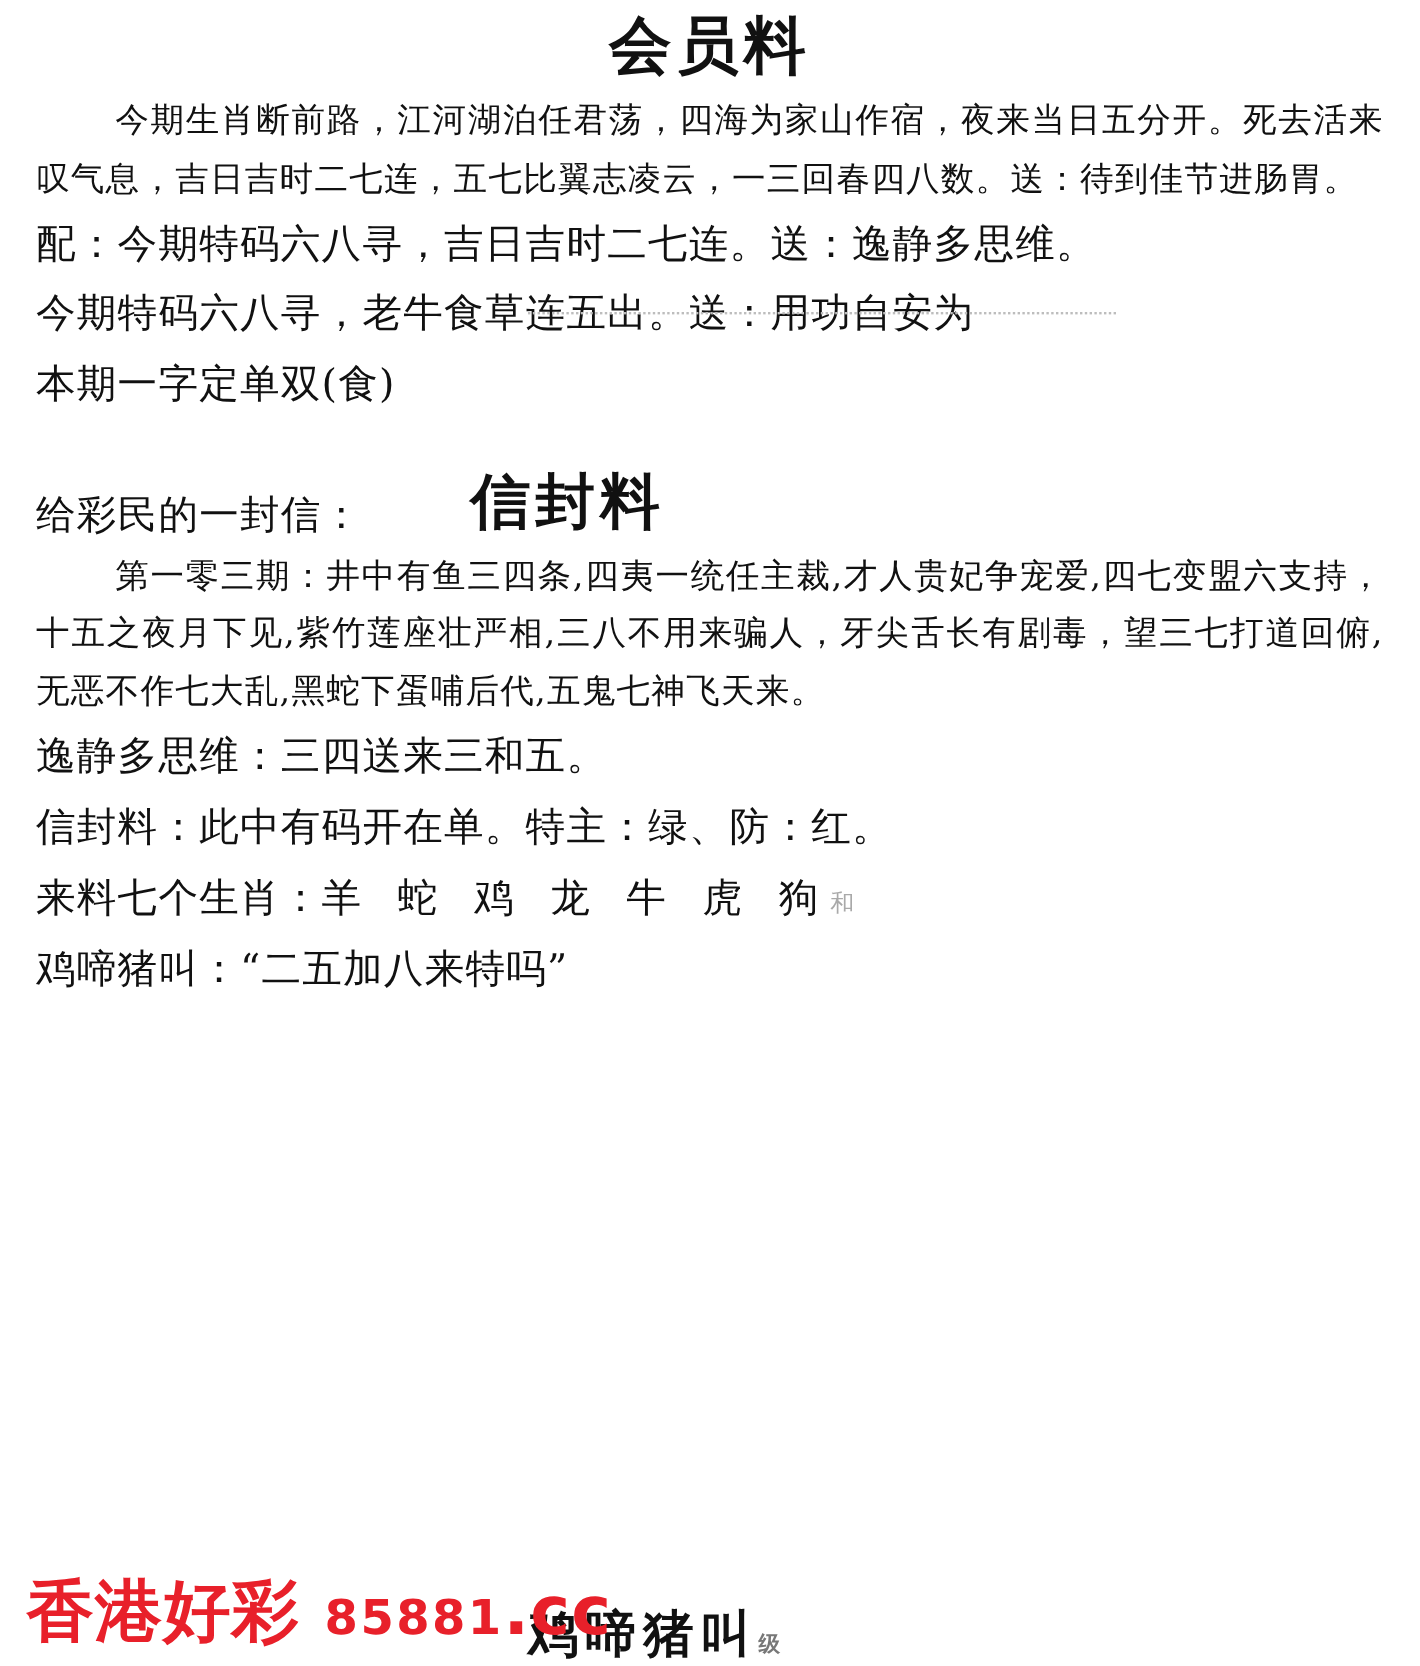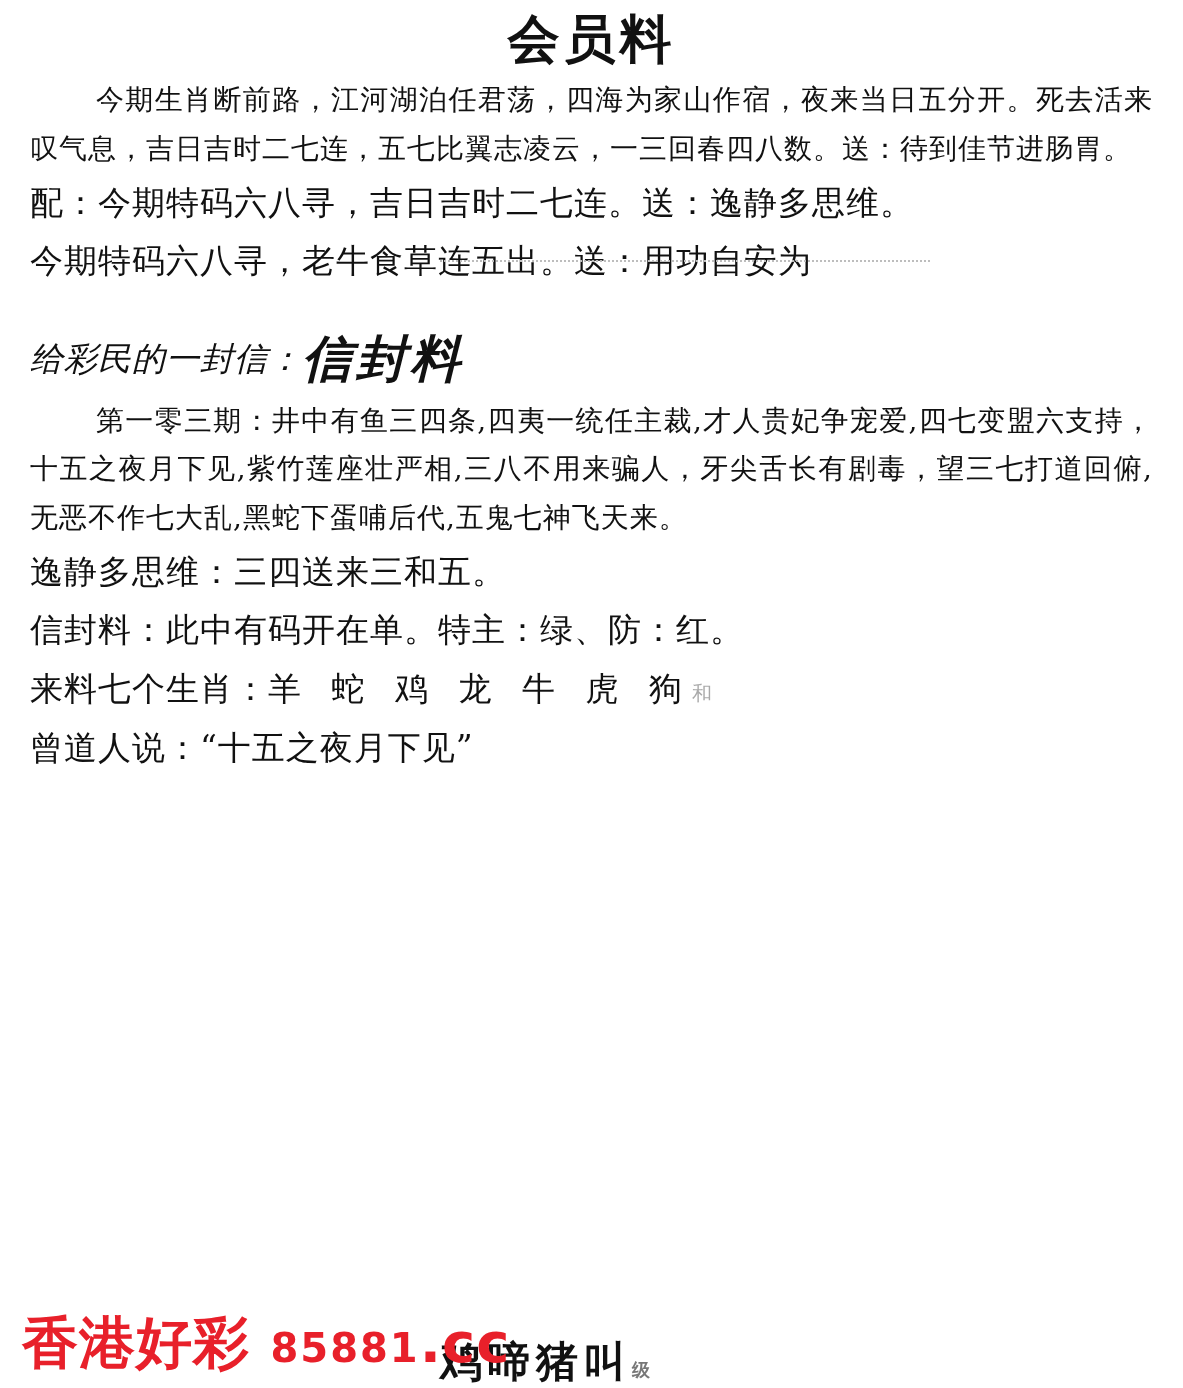--- a/index.html
+++ b/index.html
@@ -30,20 +30,21 @@
     margin: 8px 0 6px 0;
     line-height: 1.2;
     font-family: "DejaVu Serif", "Liberation Serif", serif;
   }
   .title-inline {
     display: inline-block;
     font-size: 50px;
     font-weight: bold;
     letter-spacing: 4px;
     vertical-align: middle;
+    margin-left: 90px;
   }
   .para {
     font-size: 28px;
     line-height: 1.72;
     text-align: justify;
     text-justify: inter-ideograph;
     letter-spacing: 1px;
     margin: 0 0 2px 0;
   }
   .indent {
@@ -54,23 +55,22 @@
     line-height: 1.72;
     letter-spacing: 1px;
     margin: 0 0 2px 0;
     white-space: nowrap;
   }
   .section-gap {
     height: 34px;
   }
   .letter-head {
     display: flex;
-    align-items: center;
+    align-items: flex-end;
     margin: 0 0 4px 0;
-    font-style: italic;
   }
   .letter-head .lbl {
     font-size: 33px;
     letter-spacing: 1px;
   }
   .zodiac {
     letter-spacing: 10px;
   }
   .zodiac-faint {
     color: #8d8d8d;
@@ -128,39 +128,40 @@
 
   <div class="title">会员料</div>
 
   <div class="para indent">今期生肖断前路，江河湖泊任君荡，四海为家山作宿，夜来当日五分开。死去活来叹气息，吉日吉时二七连，五七比翼志凌云，一三回春四八数。送：待到佳节进肠胃。</div>
   <div class="dotline"></div>
 
   <div class="line">配：今期特码六八寻，吉日吉时二七连。送：逸静多思维。</div>
 
   <div class="line">今期特码六八寻，老牛食草连五出。送：用功自安为</div>
 
+  <div class="line">本期一字定单双(食)</div>
 
   <div class="section-gap"></div>
 
   <div class="letter-head">
     <span class="lbl">给彩民的一封信：</span>
     <span class="title-inline">信封料</span>
   </div>
 
   <div class="para indent">第一零三期：井中有鱼三四条,四夷一统任主裁,才人贵妃争宠爱,四七变盟六支持，十五之夜月下见,紫竹莲座壮严相,三八不用来骗人，牙尖舌长有剧毒，望三七打道回俯,无恶不作七大乱,黑蛇下蛋哺后代,五鬼七神飞天来。</div>
 
   <div class="line">逸静多思维：三四送来三和五。</div>
 
   <div class="line">信封料：此中有码开在单。特主：绿、防：红。</div>
 
   <div class="line">
     <span>来料七个生肖：</span><span class="zodiac">羊 蛇 鸡 龙 牛 虎 狗</span><span class="zodiac-faint">和</span>
   </div>
 
-  <div class="line">曾道人说：“十五之夜月下见”</div>
+  <div class="line">鸡啼猪叫：“二五加八来特吗”</div>
 
   <div class="bottom-chars">
     <span>鸡啼猪叫</span><span class="tiny">级</span>
   </div>
 
   <div class="watermark">
     <span>香港好彩</span>
     <span class="num">85881</span><span class="tld">.cc</span>
   </div>
 

